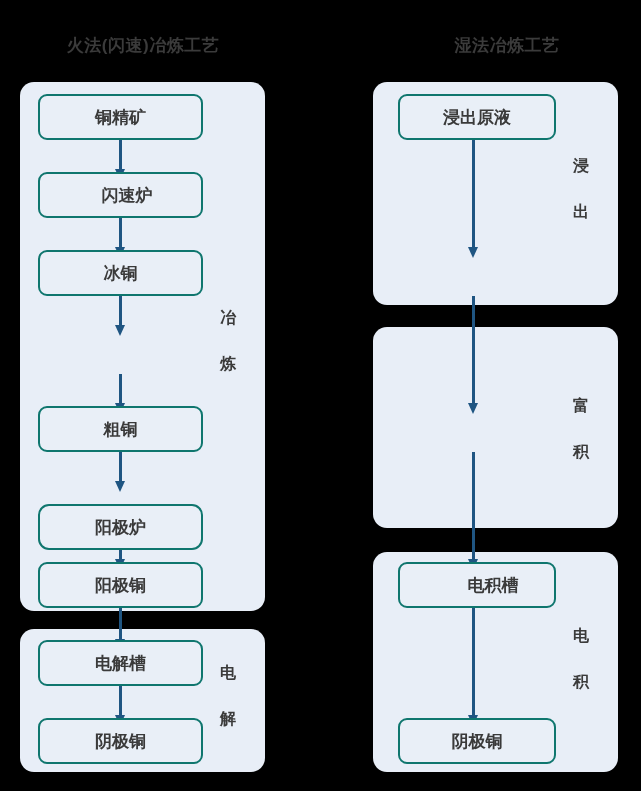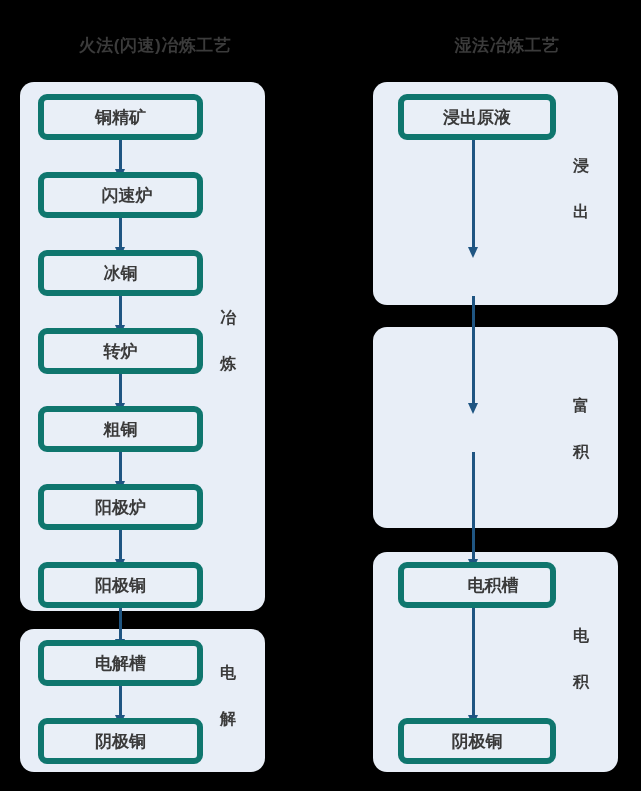--- a/index.html
+++ b/index.html
@@ -24,21 +24,21 @@
   
   .col-title {
     position: absolute;
     font-size: 17px;
     font-weight: bold;
     color: #3b3b3b;
     letter-spacing: 0.5px;
     white-space: nowrap;
     text-align: center;
   }
-  #title-left  { left: 0;   top: 34px; width: 286px; margin-left: 12px; }
+  #title-left  { left: 0;   top: 34px; width: 286px; }
   #title-right { left: 364px; top: 34px; width: 286px; }
 
   
   .stage {
     position: absolute;
     background: #e8eef7;
     border-radius: 14px;
   }
 
   
@@ -53,21 +53,21 @@
   }
   .stage-label span {
     display: block;
   }
   .stage-label span + span { margin-top: 30px; }
 
   
   .node {
     position: absolute;
     background: #e9eff7;
-    border: 6px solid #0f766e;
+    border: 2px solid #0f766e;
     border-radius: 9px;
     display: flex;
     align-items: center;
     justify-content: center;
     font-size: 17px;
     font-weight: bold;
     color: #3a3a3a;
     box-sizing: border-box;
     white-space: nowrap;
   }
@@ -164,23 +164,22 @@
   </div>
 
   <div class="connector" style="left:472px; top:608px;">
     <div class="shaft" style="height:111px;"></div>
     <div class="head" style="top:107px;"></div>
   </div>
 
   <div class="node" style="left:38px; top:94px; width:165px; height:46px;">铜精矿</div>
   <div class="node" style="left:38px; top:172px; width:165px; height:46px;padding-left:13px;">闪速炉</div>
   <div class="node" style="left:38px; top:250px; width:165px; height:46px;">冰铜</div>
-  <div class="node" style="left:38px; top:328px; width:165px; height:46px;">转炉</div>
   <div class="node" style="left:38px; top:406px; width:165px; height:46px;">粗铜</div>
-  <div class="node" style="left:38px; top:484px; width:165px; height:46px;">阳极炉</div>
+  <div class="node" style="left:38px; top:504px; width:165px; height:46px;border-radius:11px;">阳极炉</div>
   <div class="node" style="left:38px; top:562px; width:165px; height:46px;">阳极铜</div>
   <div class="node" style="left:38px; top:640px; width:165px; height:46px;">电解槽</div>
   <div class="node" style="left:38px; top:718px; width:165px; height:46px;">阴极铜</div>
 
   <div class="node" style="left:398px; top:94px; width:158px; height:46px;">浸出原液</div>
   <div class="node" style="left:398px; top:562px; width:158px; height:46px;padding-left:32px;">电积槽</div>
   <div class="node" style="left:398px; top:718px; width:158px; height:46px;">阴极铜</div>
 
   <div class="stage-label" style="left:215px; top:310px;">
     <span>冶</span>

